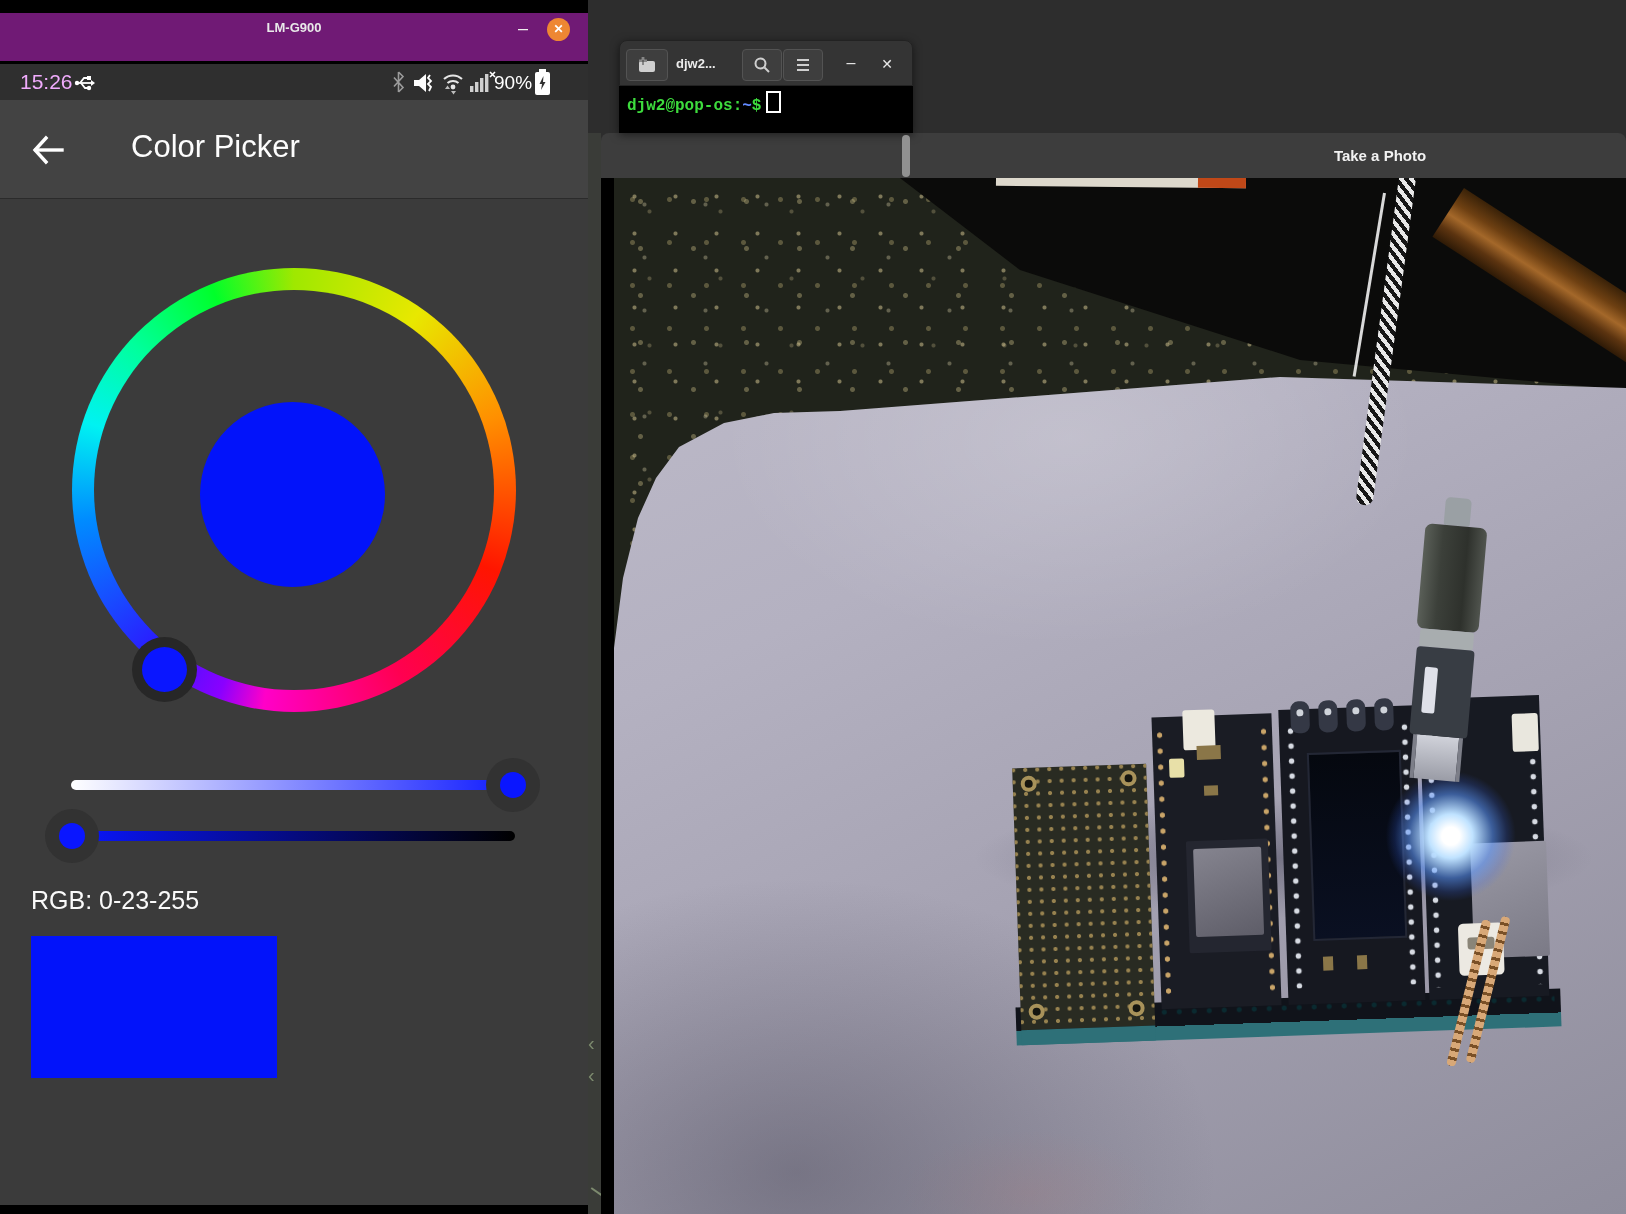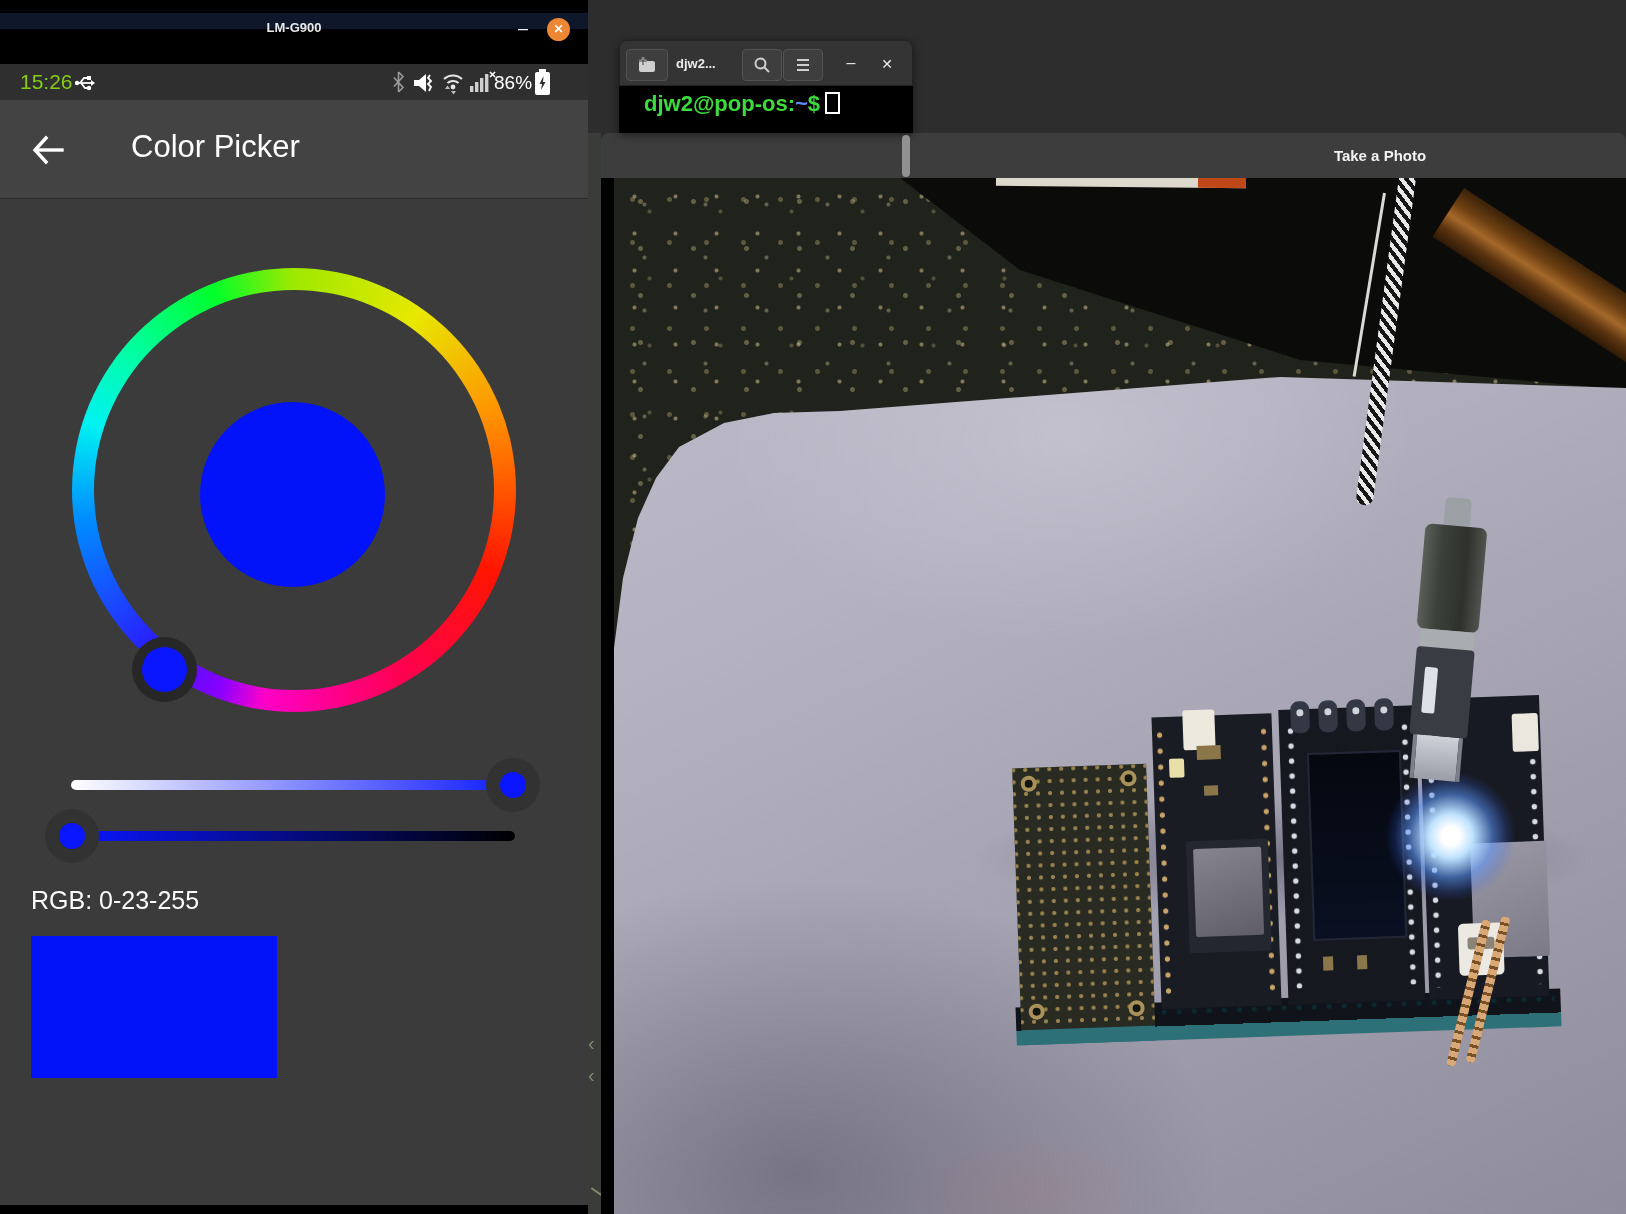--- a/index.html
+++ b/index.html
@@ -2,27 +2,27 @@
 <html><head>
 <meta charset="utf-8">
 <style>
   html,body{margin:0;padding:0;background:#1a1a1a;}
   #screen{position:relative;width:1626px;height:1214px;background:#2d2d2d;overflow:hidden;
           font-family:"Liberation Sans",sans-serif;}
   .abs{position:absolute;}
 
   
   #phone{left:0;top:0;width:588px;height:1214px;background:#000;}
-  #phone-titlebar{left:0;top:13px;width:588px;height:16px;background:#0f172a;}
+  #phone-titlebar{left:0;top:13px;width:588px;height:48px;background:#701a75;}
   #phone-title{left:0;top:7px;width:588px;text-align:center;color:#e9e9e9;font-size:13px;font-weight:bold;}
   #phone-min{left:508px;top:0px;width:30px;height:33px;color:#efefef;font-size:18px;line-height:30px;text-align:center;cursor:default;}
   #phone-close{left:547px;top:5px;width:23px;height:23px;border-radius:50%;background:#ee8733;color:#fff;
                font-size:12px;font-weight:bold;text-align:center;line-height:23px;}
   #statusbar{left:0;top:64px;width:588px;height:36px;background:#2f2f2f;}
-  #status-time{left:20px;top:6px;font-size:21px;color:#84cc16;}
+  #status-time{left:20px;top:6px;font-size:21px;color:#f0abfc;}
   #status-batt-label{left:494px;top:8px;font-size:19px;color:#fff;}
   #app-header{left:0;top:100px;width:588px;height:98px;background:#434343;border-bottom:1px solid #2b2b2b;}
   #app-title{left:131px;top:29px;font-size:31px;color:#fdfdfd;}
   #back-btn{left:28px;top:30px;width:40px;height:40px;}
   #app-body{left:0;top:199px;width:588px;height:1006px;background:#3b3b3b;}
 
   
   #wheel{left:72px;top:69px;width:444px;height:444px;border-radius:50%;
     background:conic-gradient(from 0deg,
       #9fe800 0deg,#e8e800 35deg,#ff9000 70deg,#ff1500 112deg,#ff0051 150deg,
@@ -62,21 +62,21 @@
                border:1px solid #222;box-sizing:border-box;}
   .term-btn{height:30px;border:1px solid #535353;border-radius:4px;background:#3e3e3e;
             display:flex;align-items:center;justify-content:center;}
   #term-newtab{left:6px;top:8px;width:40px;}
   #term-title{left:56px;top:15px;font-size:13px;font-weight:bold;color:#ececec;}
   #term-search{left:122px;top:8px;width:38px;}
   #term-menu{left:163px;top:8px;width:38px;}
   #term-min{left:218px;top:8px;width:26px;color:#e8e8e8;font-size:16px;text-align:center;line-height:28px;}
   #term-close{left:252px;top:8px;width:30px;color:#e8e8e8;font-size:14px;text-align:center;line-height:30px;}
   #term-body{left:0;top:46px;width:294px;height:47px;background:#000;}
-  #term-prompt{left:25px;top:5px;font-family:Liberation Sans, sans-serif;font-size:22px;font-weight:bold;}
+  #term-prompt{left:8px;top:5px;font-family:Liberation Mono, monospace;font-size:16px;font-weight:bold;}
   .p-green{color:#3ddc3d;} .p-blue{color:#628aff;}
   #term-cursor{display:inline-block;width:11px;height:18px;border:2px solid #fff;vertical-align:-3px;margin-left:5px;}
   #term-scroll{left:283px;top:49px;width:8px;height:42px;background:#919191;border-radius:4px;}
 
   
   #camera{left:601px;top:133px;width:1025px;height:1081px;}
   #cam-titlebar{left:0;top:0;width:1025px;height:45px;background:#3d3d3d;border-radius:8px 8px 0 0;}
   #cam-title{left:709px;top:14px;width:140px;text-align:center;font-size:15px;font-weight:bold;color:#f2f2f2;}
   #cam-content{left:0;top:45px;width:1025px;height:1036px;background:#000;}
   #photo{left:13px;top:0;width:1012px;height:1036px;overflow:hidden;
@@ -218,21 +218,21 @@
       </span>
       <span class="abs" style="left:470px;top:7px;">
         <svg width="26" height="22" viewBox="0 0 26 22">
           <rect x="0" y="15" width="3.4" height="6" fill="#cfcfcf"></rect>
             <rect x="5" y="11" width="3.4" height="10" fill="#cfcfcf"></rect>
           <rect x="10" y="7" width="3.4" height="14" fill="#cfcfcf"></rect>
             <rect x="15" y="3" width="3.4" height="18" fill="#cfcfcf"></rect>
           <path d="M20 1 L25 6 M25 1 L20 6" stroke="#fff" stroke-width="1.6"></path>
           </svg>
       </span>
-      <div id="status-batt-label" class="abs">86%</div>
+      <div id="status-batt-label" class="abs">90%</div>
       <span class="abs" style="left:534px;top:5px;">
         <svg width="17" height="27" viewBox="0 0 17 27">
           <rect x="5" y="0" width="7" height="3" fill="#fff"></rect>
           <rect x="1" y="3" width="15" height="23" rx="2" fill="#fff"></rect>
           <path d="M9.5 7 L5.5 15 H8 L7 21 L11.5 13 H9 Z" fill="#2f2f2f"></path>
           </svg>
       </span>
     </div>
 
     <div id="app-header" class="abs">

